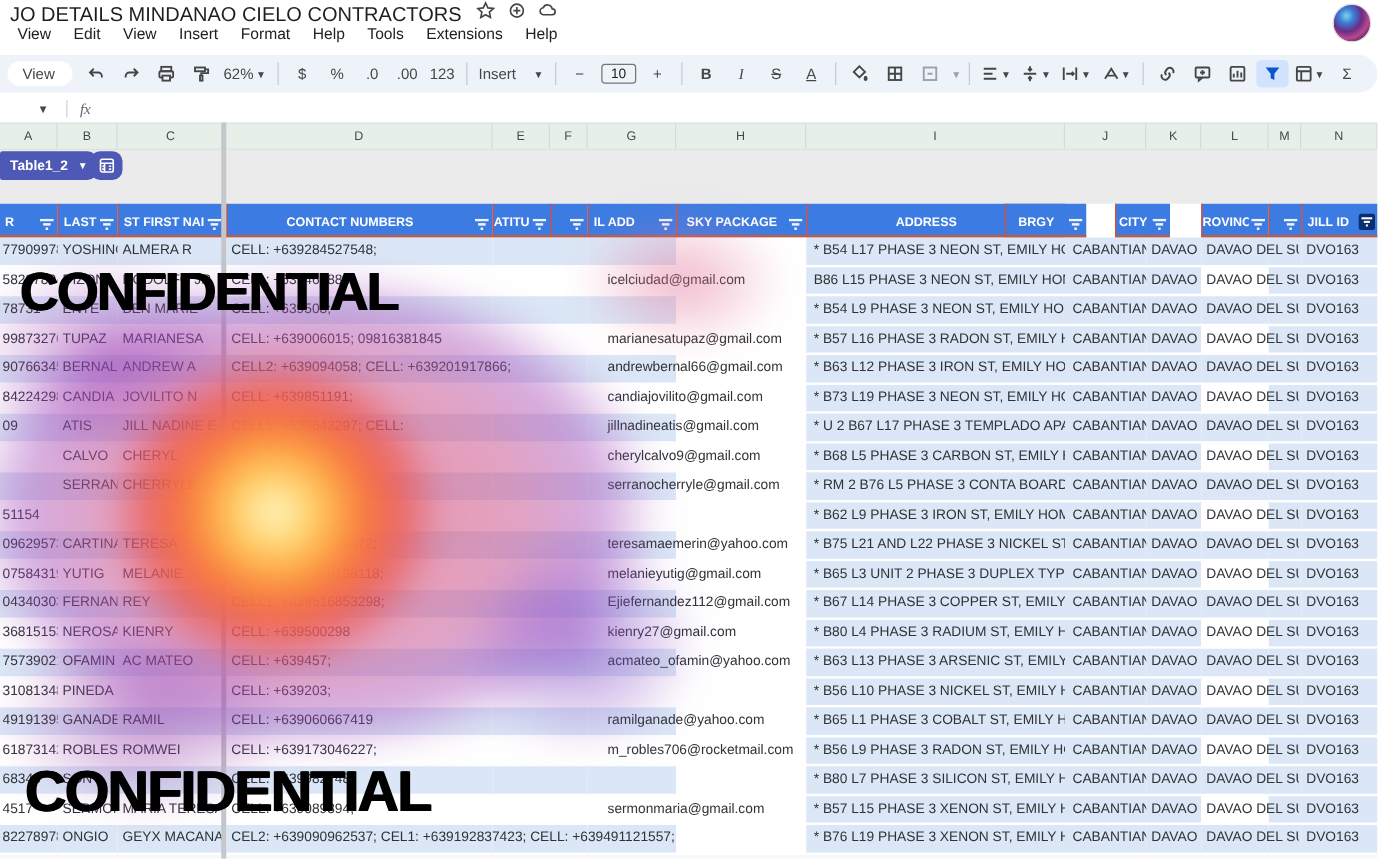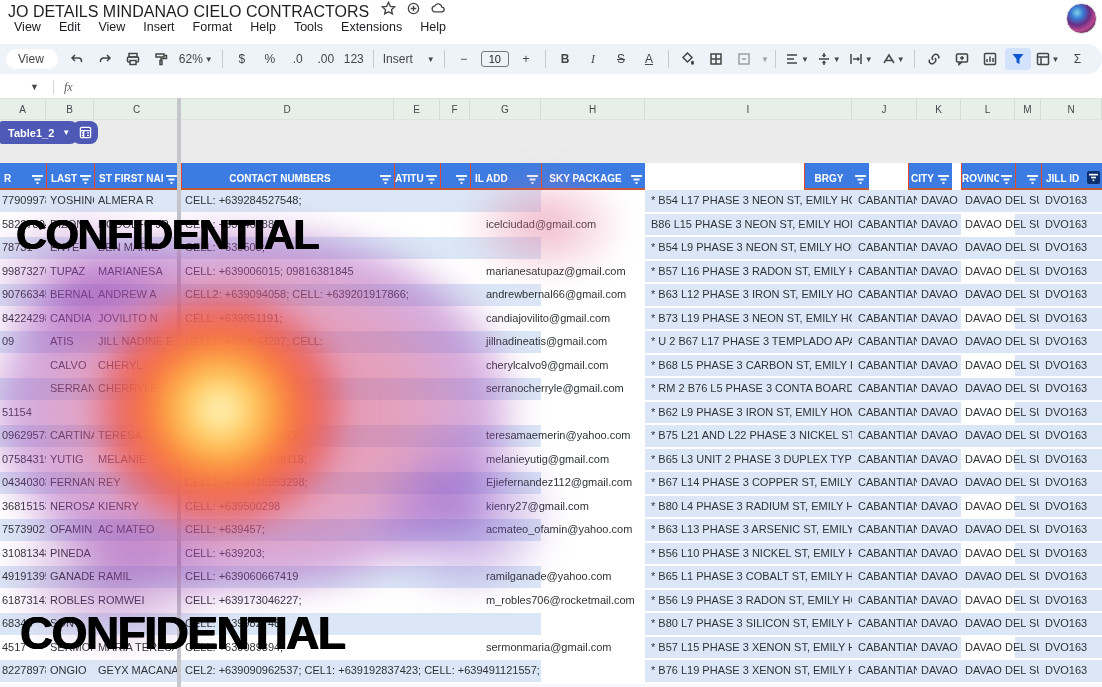--- a/index.html
+++ b/index.html
@@ -350,31 +350,41 @@
     <div class="hcell" style="left: 541px; width: 104px;">
       <span class="hlabel" style="text-align:center;padding-left:0px;">SKY PACKAGE</span>
       <span class="ficon">
         <svg viewBox="0 0 11 9">
           <rect x="0" y="0" width="11" height="2" fill="rgba(255,255,255,0.92)"></rect>
           <rect x="2.5" y="3.5" width="6" height="2" fill="rgba(255,255,255,0.92)"></rect>
           <rect x="4.5" y="7" width="2" height="2" fill="rgba(255,255,255,0.92)"></rect>
         </svg>
       </span>
     </div>
+    <div class="hcell" style="left: 645px; width: 207px;">
+      <span class="hlabel" style="text-align:center;padding-left:0px;">ADDRESS</span>
+      <span class="ficon">
+        <svg viewBox="0 0 11 9">
+          <rect x="0" y="0" width="11" height="2" fill="rgba(255,255,255,0.92)"></rect>
+          <rect x="2.5" y="3.5" width="6" height="2" fill="rgba(255,255,255,0.92)"></rect>
+          <rect x="4.5" y="7" width="2" height="2" fill="rgba(255,255,255,0.92)"></rect>
+        </svg>
+      </span>
+    </div>
     <div class="hcell" style="left: 804px; width: 65px;">
       <span class="hlabel" style="text-align:center;padding-left:0px;">BRGY</span>
       <span class="ficon">
         <svg viewBox="0 0 11 9">
           <rect x="0" y="0" width="11" height="2" fill="rgba(255,255,255,0.92)"></rect>
           <rect x="2.5" y="3.5" width="6" height="2" fill="rgba(255,255,255,0.92)"></rect>
           <rect x="4.5" y="7" width="2" height="2" fill="rgba(255,255,255,0.92)"></rect>
         </svg>
       </span>
     </div>
-    <div class="hcell" style="left: 892px; width: 44px; margin-left: 16px;">
+    <div class="hcell" style="left: 892px; width: 44px;">
       <span class="hlabel" style="text-align:center;padding-left:0px;">CITY</span>
       <span class="ficon">
         <svg viewBox="0 0 11 9">
           <rect x="0" y="0" width="11" height="2" fill="rgba(255,255,255,0.92)"></rect>
           <rect x="2.5" y="3.5" width="6" height="2" fill="rgba(255,255,255,0.92)"></rect>
           <rect x="4.5" y="7" width="2" height="2" fill="rgba(255,255,255,0.92)"></rect>
         </svg>
       </span>
     </div>
     <div class="hcell" style="left: 961px; width: 54px;">

